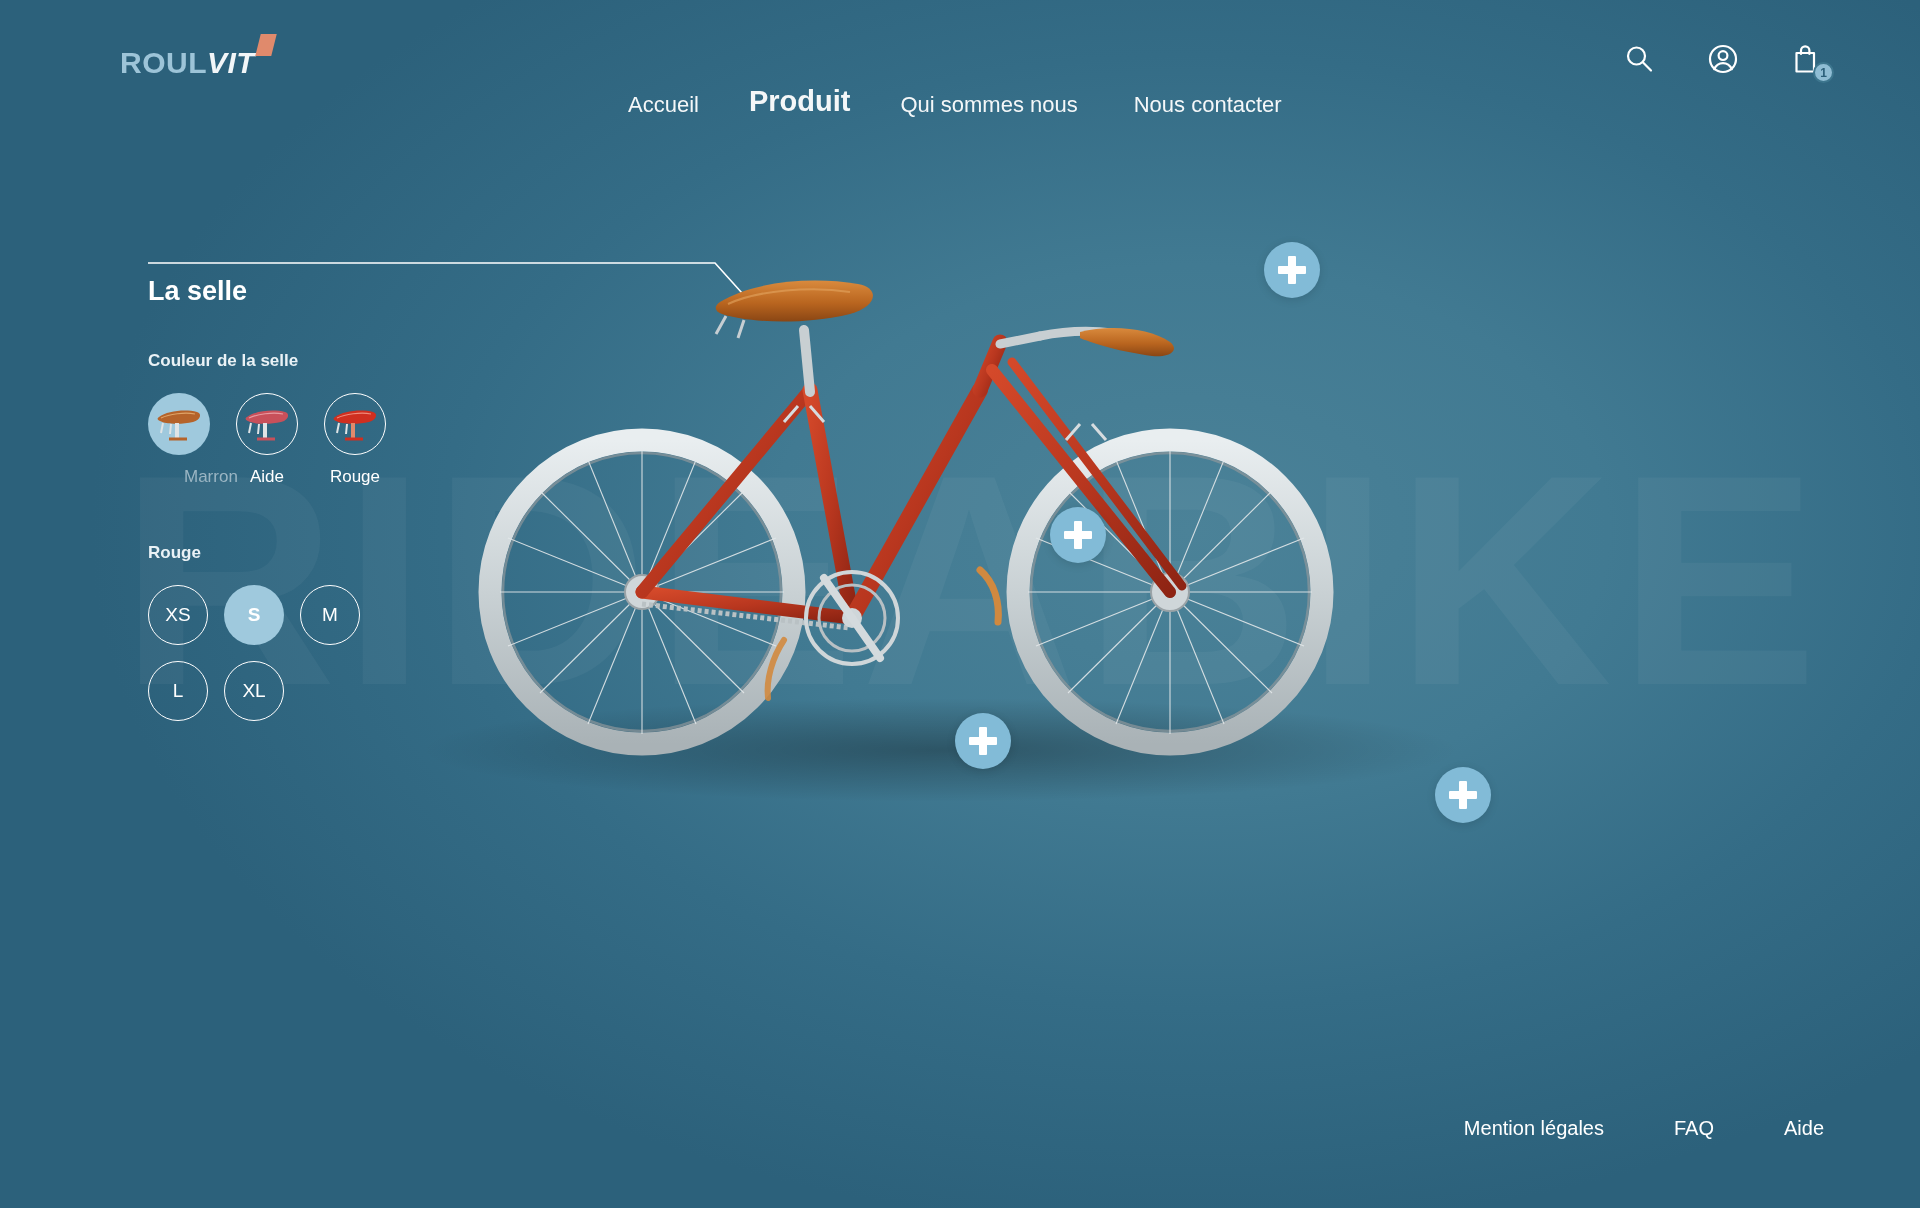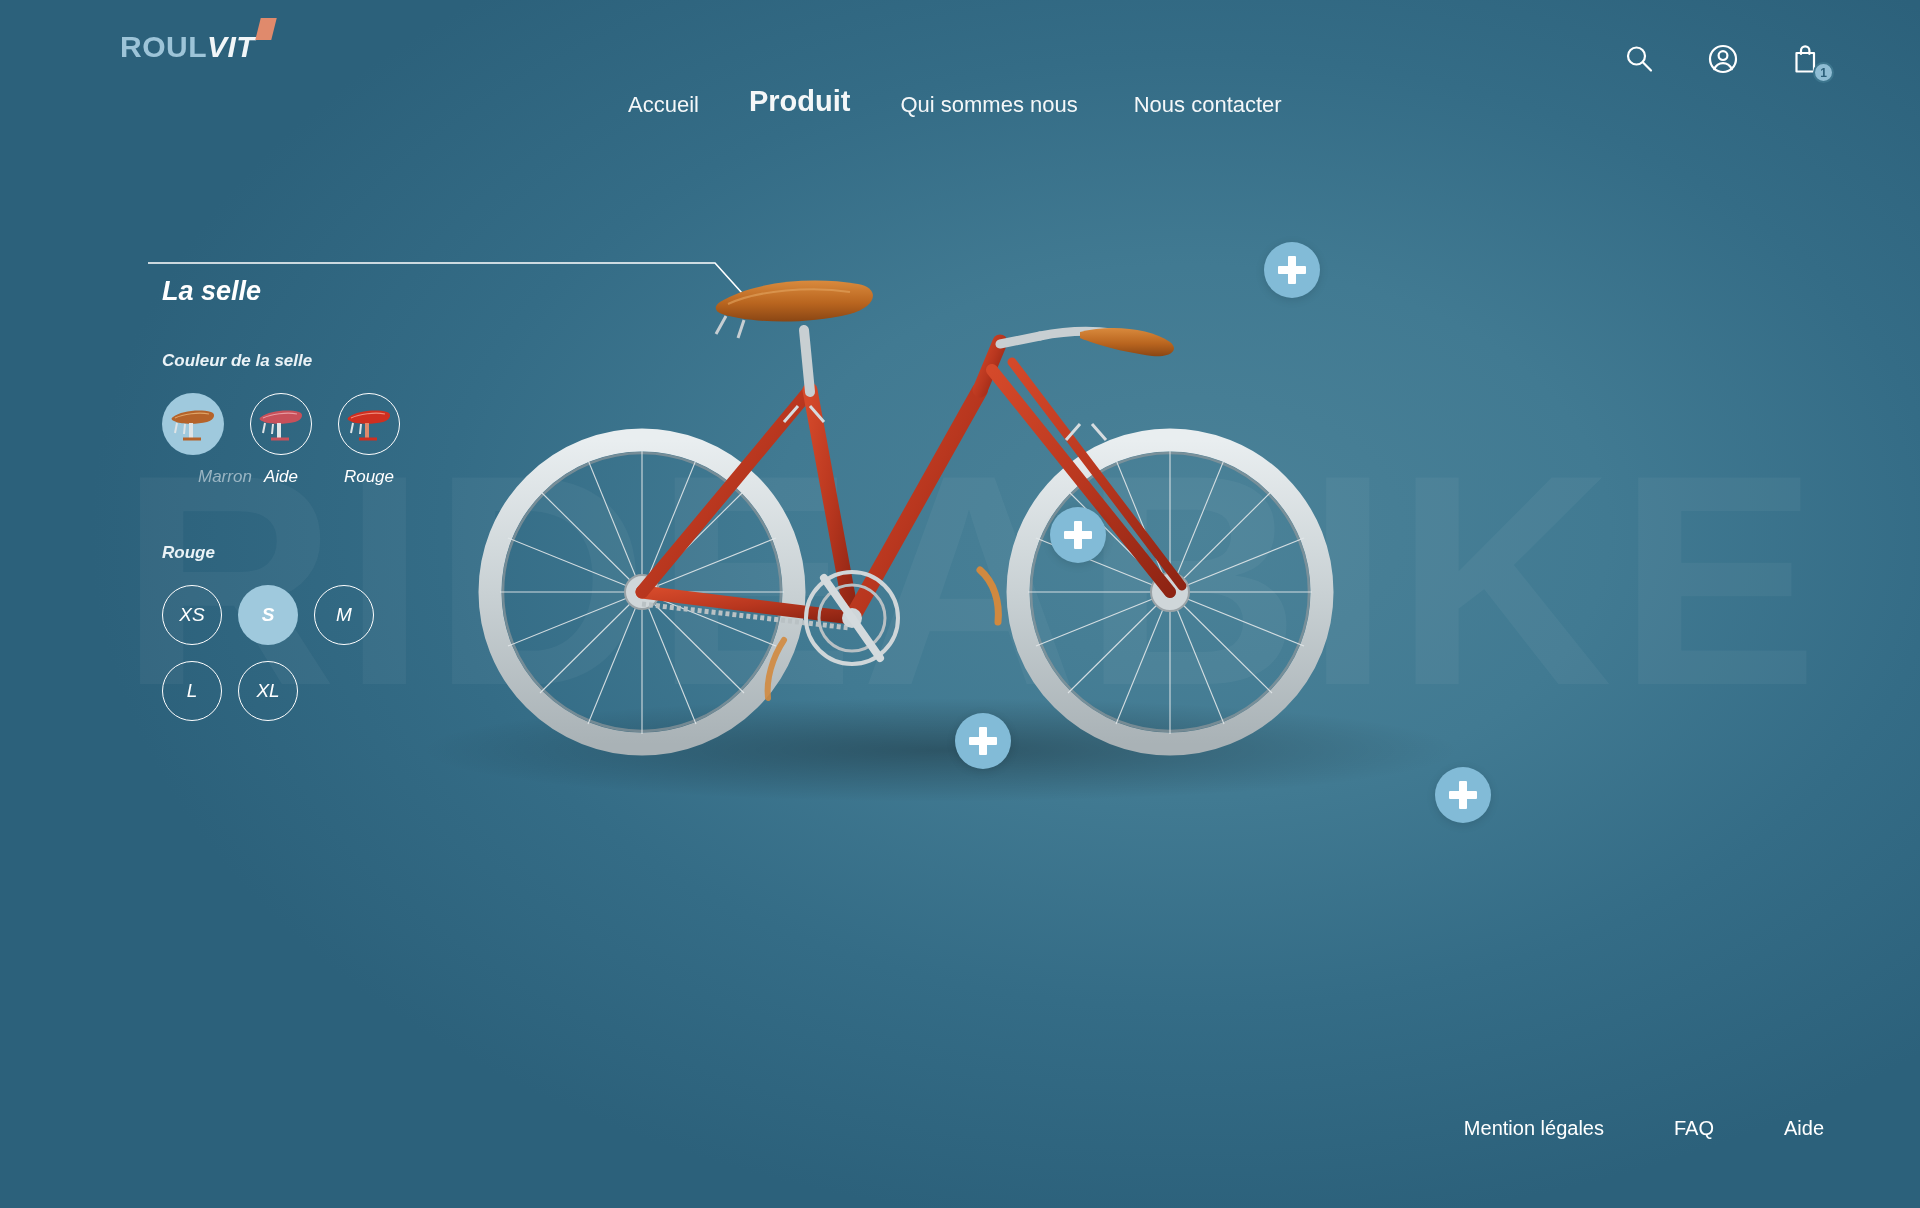--- a/index.html
+++ b/index.html
@@ -31,21 +31,21 @@
     white-space: nowrap;
   }
 
   
   .header {
     position: absolute; left: 0; top: 0;
     width: 1920px; height: 118px;
     display: flex; align-items: center;
   }
   .logo {
-    position: absolute; left: 120px; top: 30px;
+    position: absolute; left: 120px; top: 46px;
     font-size: 30px; font-weight: 800; letter-spacing: .5px;
     display: flex; align-items: flex-start;
   }
   .logo .roul { color: #9dc4d8; }
   .logo .vit  { color: #f2f6f8; font-style: italic; font-weight: 800; }
   .logo .tick {
     display: inline-block;
     width: 16px; height: 22px;
     background: #e08a6c;
     transform: skewX(-14deg);
@@ -87,21 +87,21 @@
     color: #2b5f79;
     font-size: 12px; font-weight: 700;
     display: flex; align-items: center; justify-content: center;
     border: 2px solid #3d768e;
   }
 
   
   .leader { position: absolute; left: 0; top: 0; pointer-events: none; }
 
   
-  .panel { position: absolute; left: 162px; top: 276px; width: 330px; font-style: italic; }
+  .panel { position: absolute; left: 148px; top: 276px; width: 330px; }
   .panel-title {
     font-size: 27px; font-weight: 700; color: #ffffff;
     margin-bottom: 44px;
   }
   .group-label {
     font-size: 17px; font-weight: 700; color: #eaf2f6;
     margin-bottom: 22px;
   }
   .swatches { display: flex; gap: 26px; margin-bottom: 56px; }
   .swatch { width: 62px; text-align: center; cursor: pointer; }

